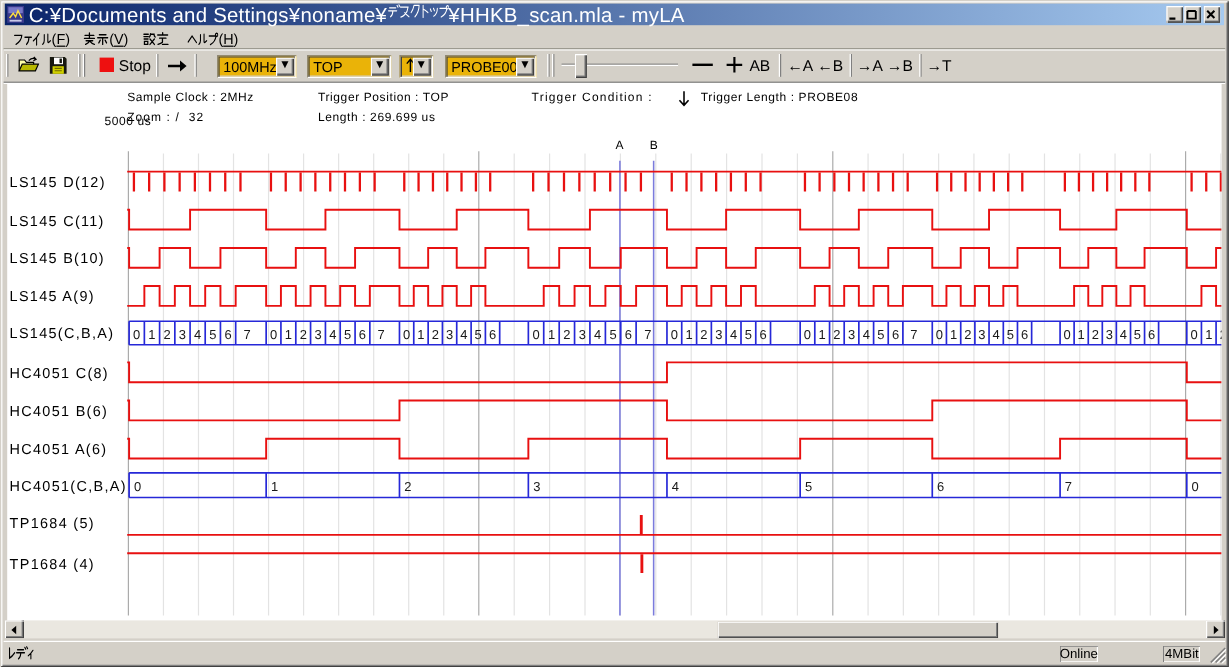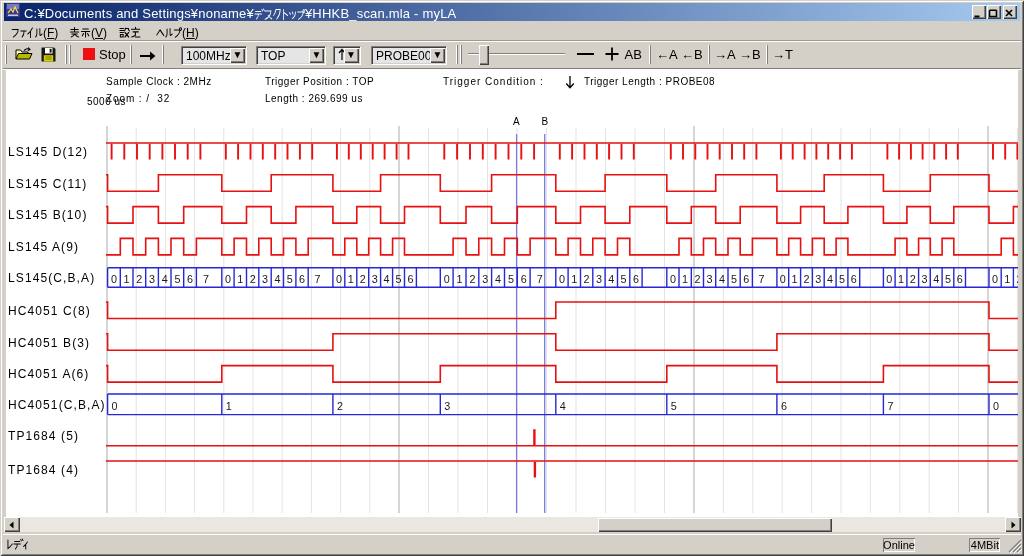--- a/index.html
+++ b/index.html
@@ -3,30 +3,30 @@
 
 *{margin:0;padding:0;box-sizing:border-box}
 body{width:1024px;height:556px;position:relative;background:#d4d0c8;
  font-family:"Liberation Sans",sans-serif;overflow:hidden}
 .abs{position:absolute}
 .frame{position:absolute;inset:0;pointer-events:none;
  box-shadow:inset 1px 1px 0 #d4d0c8, inset -1px -1px 0 #404040,
             inset 2px 2px 0 #fff, inset -2px -2px 0 #808080;}
 .title{position:absolute;left:4px;top:3px;width:1016px;height:18px;
  background:linear-gradient(90deg,#0a246a,#a6caf0);
- color:#fff;font-size:13px;letter-spacing:-.3px;display:flex;align-items:flex-end}
+ color:#fff;font-size:17px;letter-spacing:-.3px;display:flex;align-items:flex-start}
 .tbtn{position:absolute;top:4.5px;width:14px;height:14px;background:#d4d0c8;
  box-shadow:inset 1px 1px 0 #fff, inset -1px -1px 0 #404040, inset -2px -2px 0 #808080;}
 .menu{position:absolute;top:26px;font-size:12px;color:#000;white-space:nowrap}
 .toolbar{position:absolute;left:3px;top:40px;width:1018px;height:29px;background:#d4d0c8;
  border-top:1px solid #9c9a90;border-bottom:1px solid #808080;
  box-shadow:inset 0 1px 0 #fff, 0 1px 0 #fff}
 .sep{position:absolute;top:45px;width:2px;height:19px;
  border-left:1px solid #fff;border-right:1px solid #808080}
-.combo{position:absolute;top:45.5px;height:19px;background:#e5e5e5;
+.combo{position:absolute;top:45.5px;height:19px;background:#eab308;
  border:1px solid;border-color:#808080 #fff #fff #808080;
  box-shadow:inset 1px 1px 0 #404040, inset -1px -1px 0 #d4d0c8;
  font-size:12px;color:#000}
 .combo .tx{position:absolute;left:4px;top:2.5px;white-space:nowrap}
 .cbtn{position:absolute;right:1px;top:1px;width:15px;height:15px;background:#d4d0c8;
  box-shadow:inset 1px 1px 0 #fff, inset -1px -1px 0 #404040, inset -2px -2px 0 #808080;
  font-size:10px;color:#000;text-align:center;line-height:14px}
 .tool{position:absolute;top:46px;font-size:13px;color:#000;white-space:nowrap}
 .info{position:absolute;font-size:10px;letter-spacing:.5px;color:#000;white-space:nowrap}
 .rowlab{position:absolute;left:8px;font-size:12px;letter-spacing:1.1px;color:#000;white-space:nowrap}
@@ -254,21 +254,21 @@
 <div class="info" style="left:265px;top:93px">Length : 269.699 us</div>
 <div class="info" style="left:87px;top:96px">5000 us</div>
 <div class="info" style="left:513px;top:116px;letter-spacing:0">A</div>
 <div class="info" style="left:541.5px;top:116px;letter-spacing:0">B</div>
 <div class="rowlab" style="top:144.7px">LS145 D(12)</div>
 <div class="rowlab" style="top:176.5px">LS145 C(11)</div>
 <div class="rowlab" style="top:208.3px">LS145 B(10)</div>
 <div class="rowlab" style="top:240.1px">LS145 A(9)</div>
 <div class="rowlab" style="top:270.8px">LS145(C,B,A)</div>
 <div class="rowlab" style="top:303.7px">HC4051 C(8)</div>
-<div class="rowlab" style="top:335.5px">HC4051 B(3)</div>
+<div class="rowlab" style="top:335.5px">HC4051 B(6)</div>
 <div class="rowlab" style="top:367.3px">HC4051 A(6)</div>
 <div class="rowlab" style="top:397.6px">HC4051(C,B,A)</div>
 <div class="rowlab" style="top:429px">TP1684 (5)</div>
 <div class="rowlab" style="top:462.7px">TP1684 (4)</div>
 <div class="sb" style="left:20px;width:986px"></div>
 <div class="sbtn" style="left:4px"><svg width="14" height="14" style="margin-top:1px">
       <path d="M8.5 3.5 L4.5 7 L8.5 10.5 Z" fill="#000"></path>
     </svg></div>
 <div class="sbtn" style="left:1005px"><svg width="14" height="14" style="margin-top:1px">
       <path d="M5.5 3.5 L9.5 7 L5.5 10.5 Z" fill="#000"></path>

